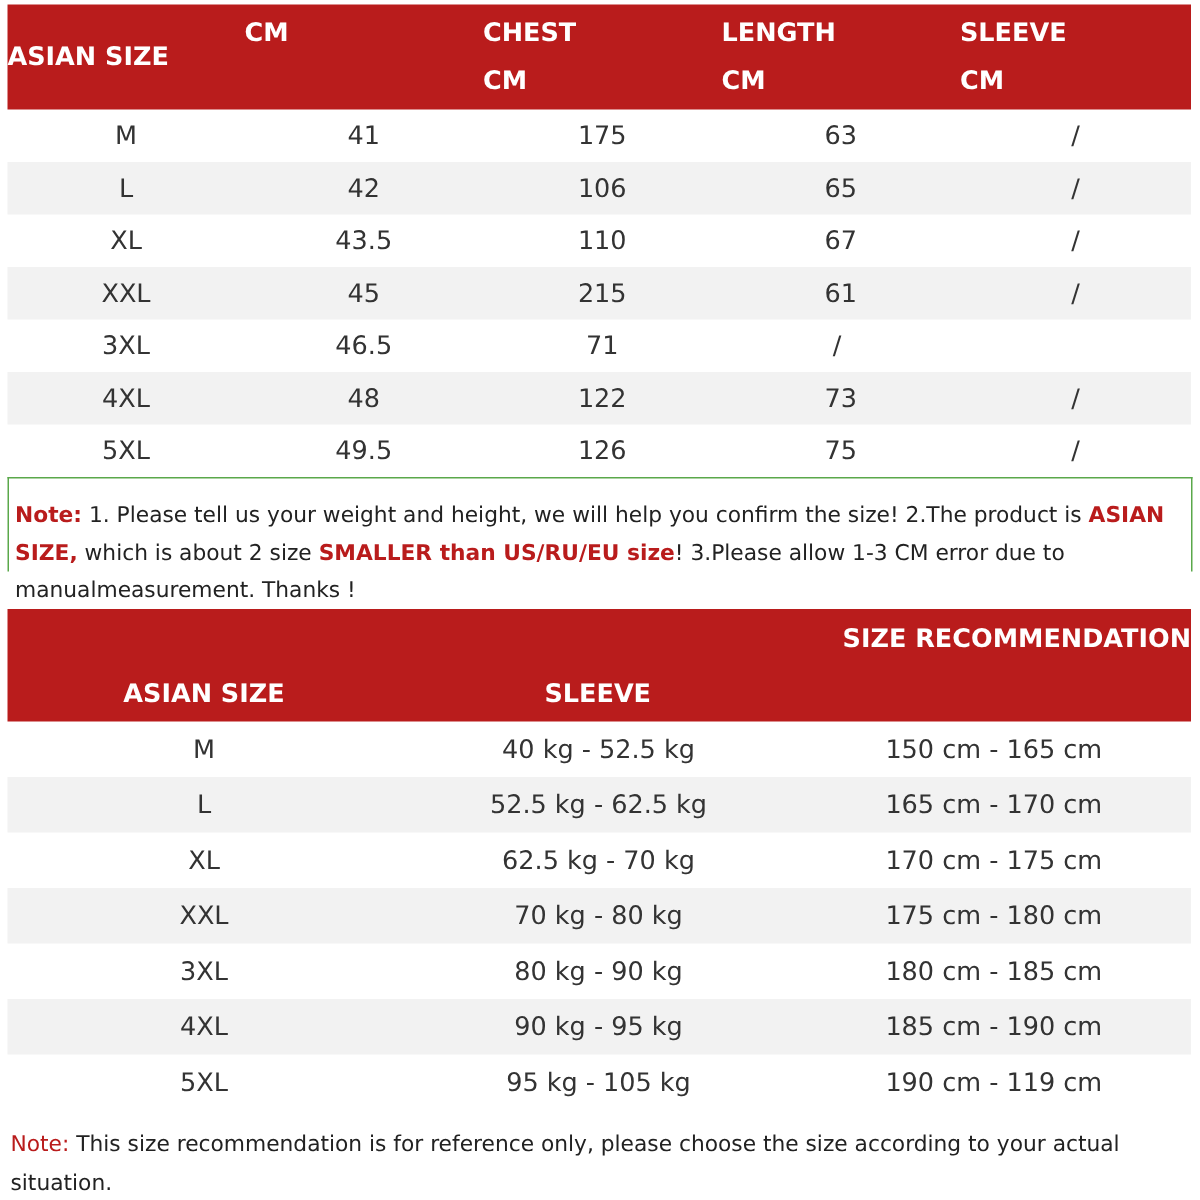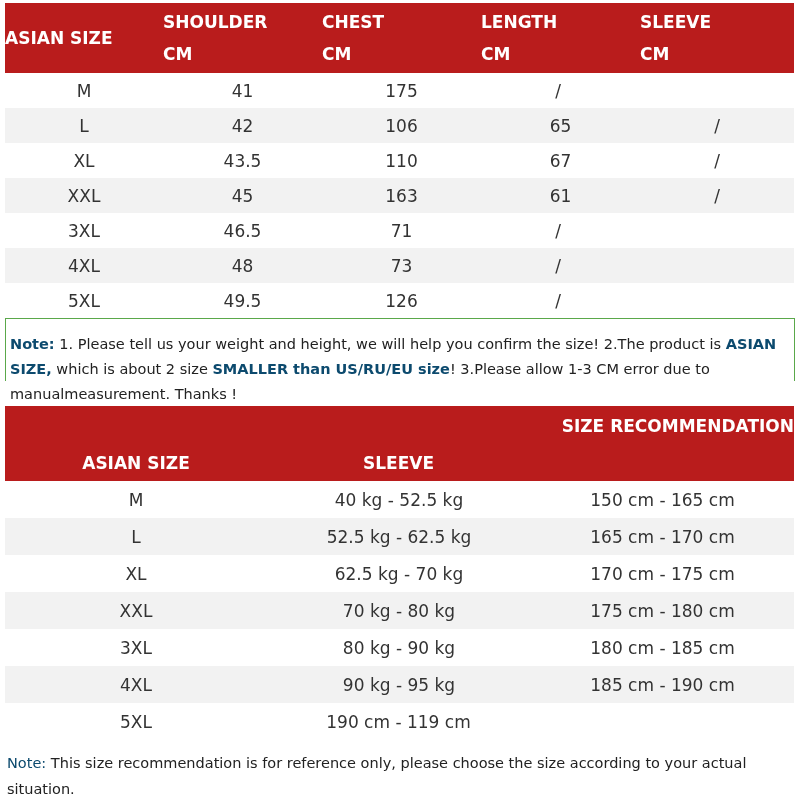--- a/index.html
+++ b/index.html
@@ -14,98 +14,100 @@
   #t1 .hdr { height: 70px; display: flex; align-items: center; font-size: 17px; }
   #t1 .c0 { width: 158px; }
   #t1 .c1, #t1 .c2, #t1 .c3 { width: 159px; }
   #t1 .c4 { width: 154px; }
   .hcell2 { display: flex; flex-direction: column; justify-content: space-between; height: 52px; }
   #t1 .data .row { height: 35px; font-size: 17px; }
   .note1 { position: absolute; left: 5px; top: 318px; width: 788px; height: 62px;
            border: 1px solid #5aa84a; border-bottom: none; }
   .note1 .txt { position: absolute; left: 4px; top: 13px; width: 790px; font-size: 14.5px;
                 line-height: 25px; color: #222; font-family: "DejaVu Sans", sans-serif; }
-  .red { color: #0c4a6e; font-weight: bold; }
+  .red { color: #b91c1c; font-weight: bold; }
   #t2 { top: 406px; }
   #t2 .hdr .title { height: 38px; line-height: 40px; text-align: right; font-size: 17px; }
   #t2 .hdr .row { height: 37px; font-size: 17px; }
   #t2 .c0 { width: 262px; }
   #t2 .c1 { width: 264px; }
   #t2 .c2 { width: 263px; }
   #t2 .data .row { height: 37px; font-size: 17px; }
   .note2 { position: absolute; left: 7px; top: 750px; width: 785px; font-size: 14.5px;
            line-height: 26px; color: #222; }
 </style>
 </head>
 <body>
 
 <div class="tbl" id="t1">
   <div class="hdr">
     <div class="c0">ASIAN SIZE</div>
     <div class="c1 hcell2">
-      <span>SHOULDER</span>
       <span>CM</span>
     </div>
     <div class="c2 hcell2">
       <span>CHEST</span>
       <span>CM</span>
     </div>
     <div class="c3 hcell2">
       <span>LENGTH</span>
       <span>CM</span>
     </div>
     <div class="c4 hcell2">
       <span>SLEEVE</span>
       <span>CM</span>
     </div>
   </div>
   <div class="data" id="t1data">
       <div class="row">
         <div class="c0">M</div>
         <div class="c1">41</div>
         <div class="c2">175</div>
+        <div class="c3">63</div>
         <div class="c4">/</div>
       </div>
       <div class="row alt">
         <div class="c0">L</div>
         <div class="c1">42</div>
         <div class="c2">106</div>
         <div class="c3">65</div>
         <div class="c4">/</div>
       </div>
       <div class="row">
         <div class="c0">XL</div>
         <div class="c1">43.5</div>
         <div class="c2">110</div>
         <div class="c3">67</div>
         <div class="c4">/</div>
       </div>
       <div class="row alt">
         <div class="c0">XXL</div>
         <div class="c1">45</div>
-        <div class="c2">163</div>
+        <div class="c2">215</div>
         <div class="c3">61</div>
         <div class="c4">/</div>
       </div>
       <div class="row">
         <div class="c0">3XL</div>
         <div class="c1">46.5</div>
         <div class="c3">71</div>
         <div class="c4">/</div>
       </div>
       <div class="row alt">
         <div class="c0">4XL</div>
         <div class="c1">48</div>
+        <div class="c2">122</div>
         <div class="c3">73</div>
         <div class="c4">/</div>
       </div>
       <div class="row">
         <div class="c0">5XL</div>
         <div class="c1">49.5</div>
         <div class="c2">126</div>
+        <div class="c3">75</div>
         <div class="c4">/</div>
       </div>
     </div>
 </div>
 
 <div class="note1">
   <div class="txt">
     <span class="red">Note:</span><span> 1. Please tell us your weight and height, we will help you confirm the size!  2.The product is </span><span class="red">ASIAN SIZE,</span><span> which is about 2 size </span><span class="red">SMALLER than US/RU/EU size</span><span>!  3.Please allow 1-3 CM error due to manualmeasurement.  Thanks !</span>
   </div>
 </div>
@@ -144,20 +146,21 @@
         <div class="c1">80 kg - 90 kg</div>
         <div class="c2">180 cm - 185 cm</div>
       </div>
       <div class="row alt">
         <div class="c0">4XL</div>
         <div class="c1">90 kg - 95 kg</div>
         <div class="c2">185 cm - 190 cm</div>
       </div>
       <div class="row">
         <div class="c0">5XL</div>
+        <div class="c1">95 kg - 105 kg</div>
         <div class="c2">190 cm - 119 cm</div>
       </div>
     </div>
 </div>
 
 <div class="note2">
   <span class="red" style="font-weight:normal">Note:</span><span> This size recommendation is for reference only, please choose the size according to your actual situation.</span>
 </div>
 
 </body></html>

